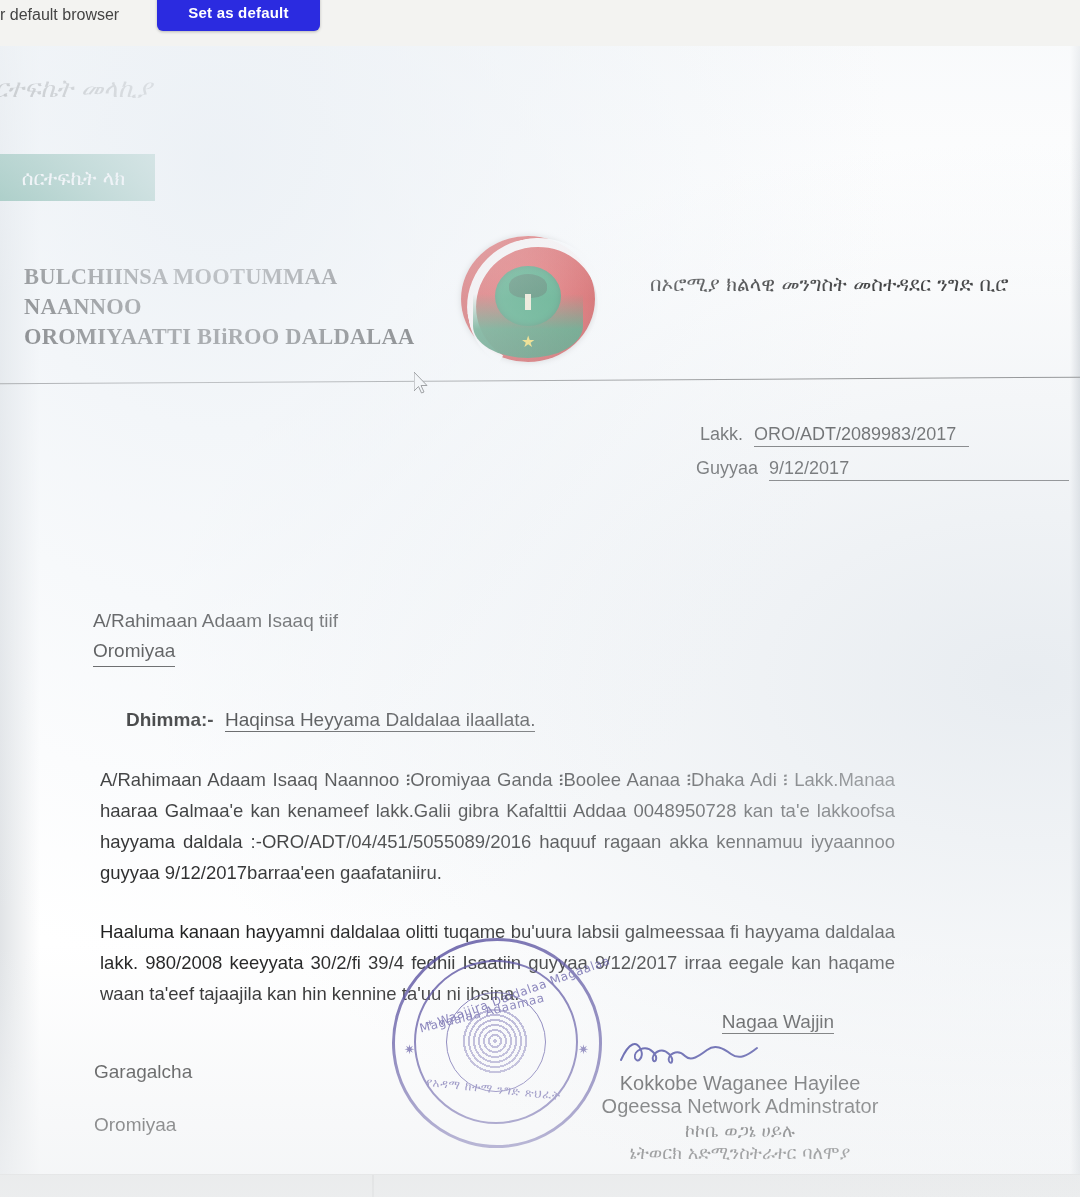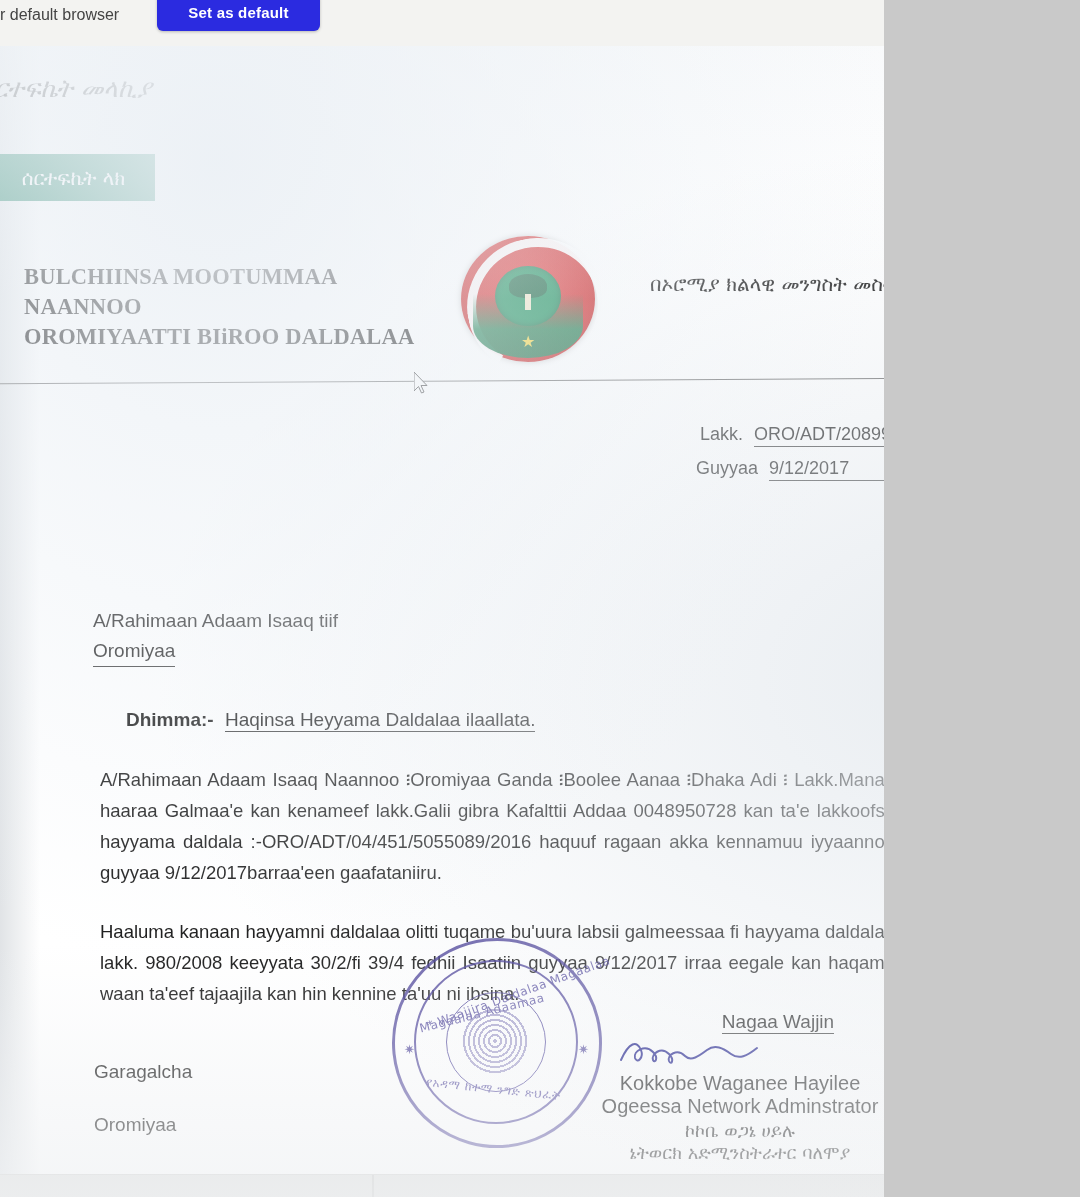--- a/index.html
+++ b/index.html
@@ -2,21 +2,21 @@
 <html><head>
 <meta charset="utf-8">
 <style>
   html, body {
     margin: 0;
     padding: 0;
     background: #c9c9c9;
   }
   #screen {
     position: relative;
-    width: 884px;
+    width: 1080px;
     height: 1197px;
     overflow: hidden;
     background: #6d28d9;
     font-family: "Liberation Sans", sans-serif;
   }
 
   
   .browser-strip {
     position: absolute;
     left: 0; top: 0;

